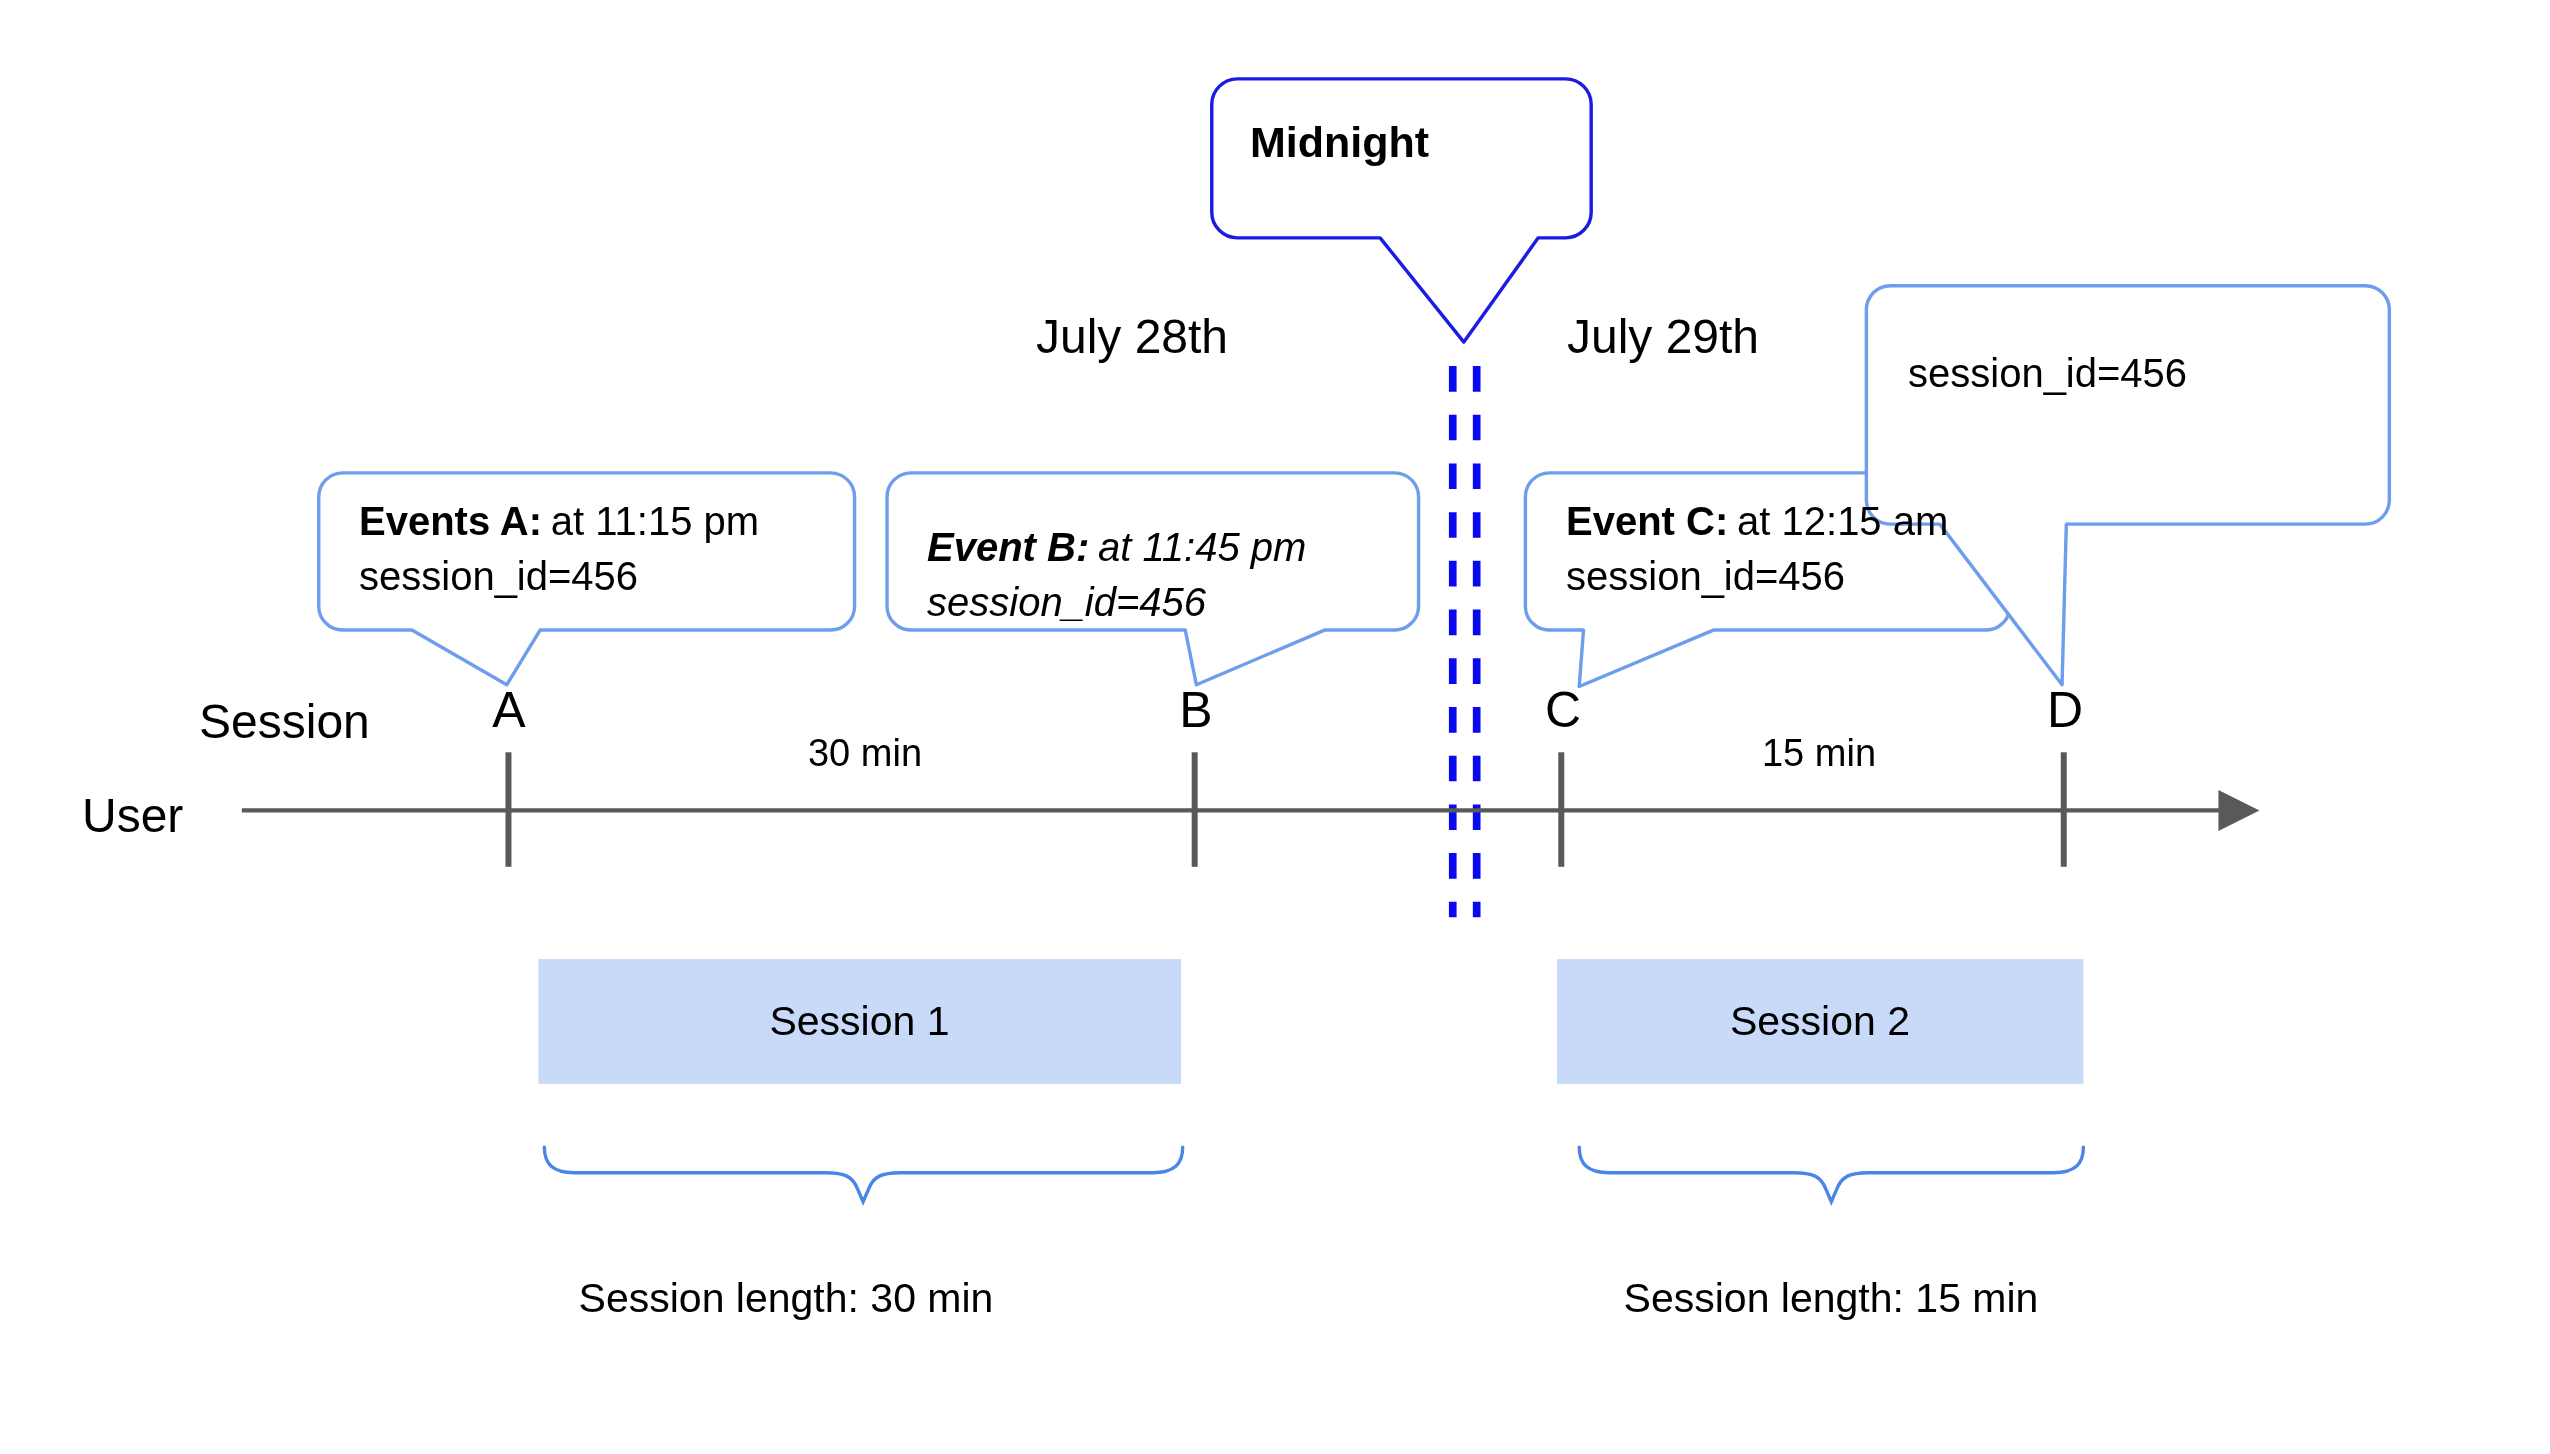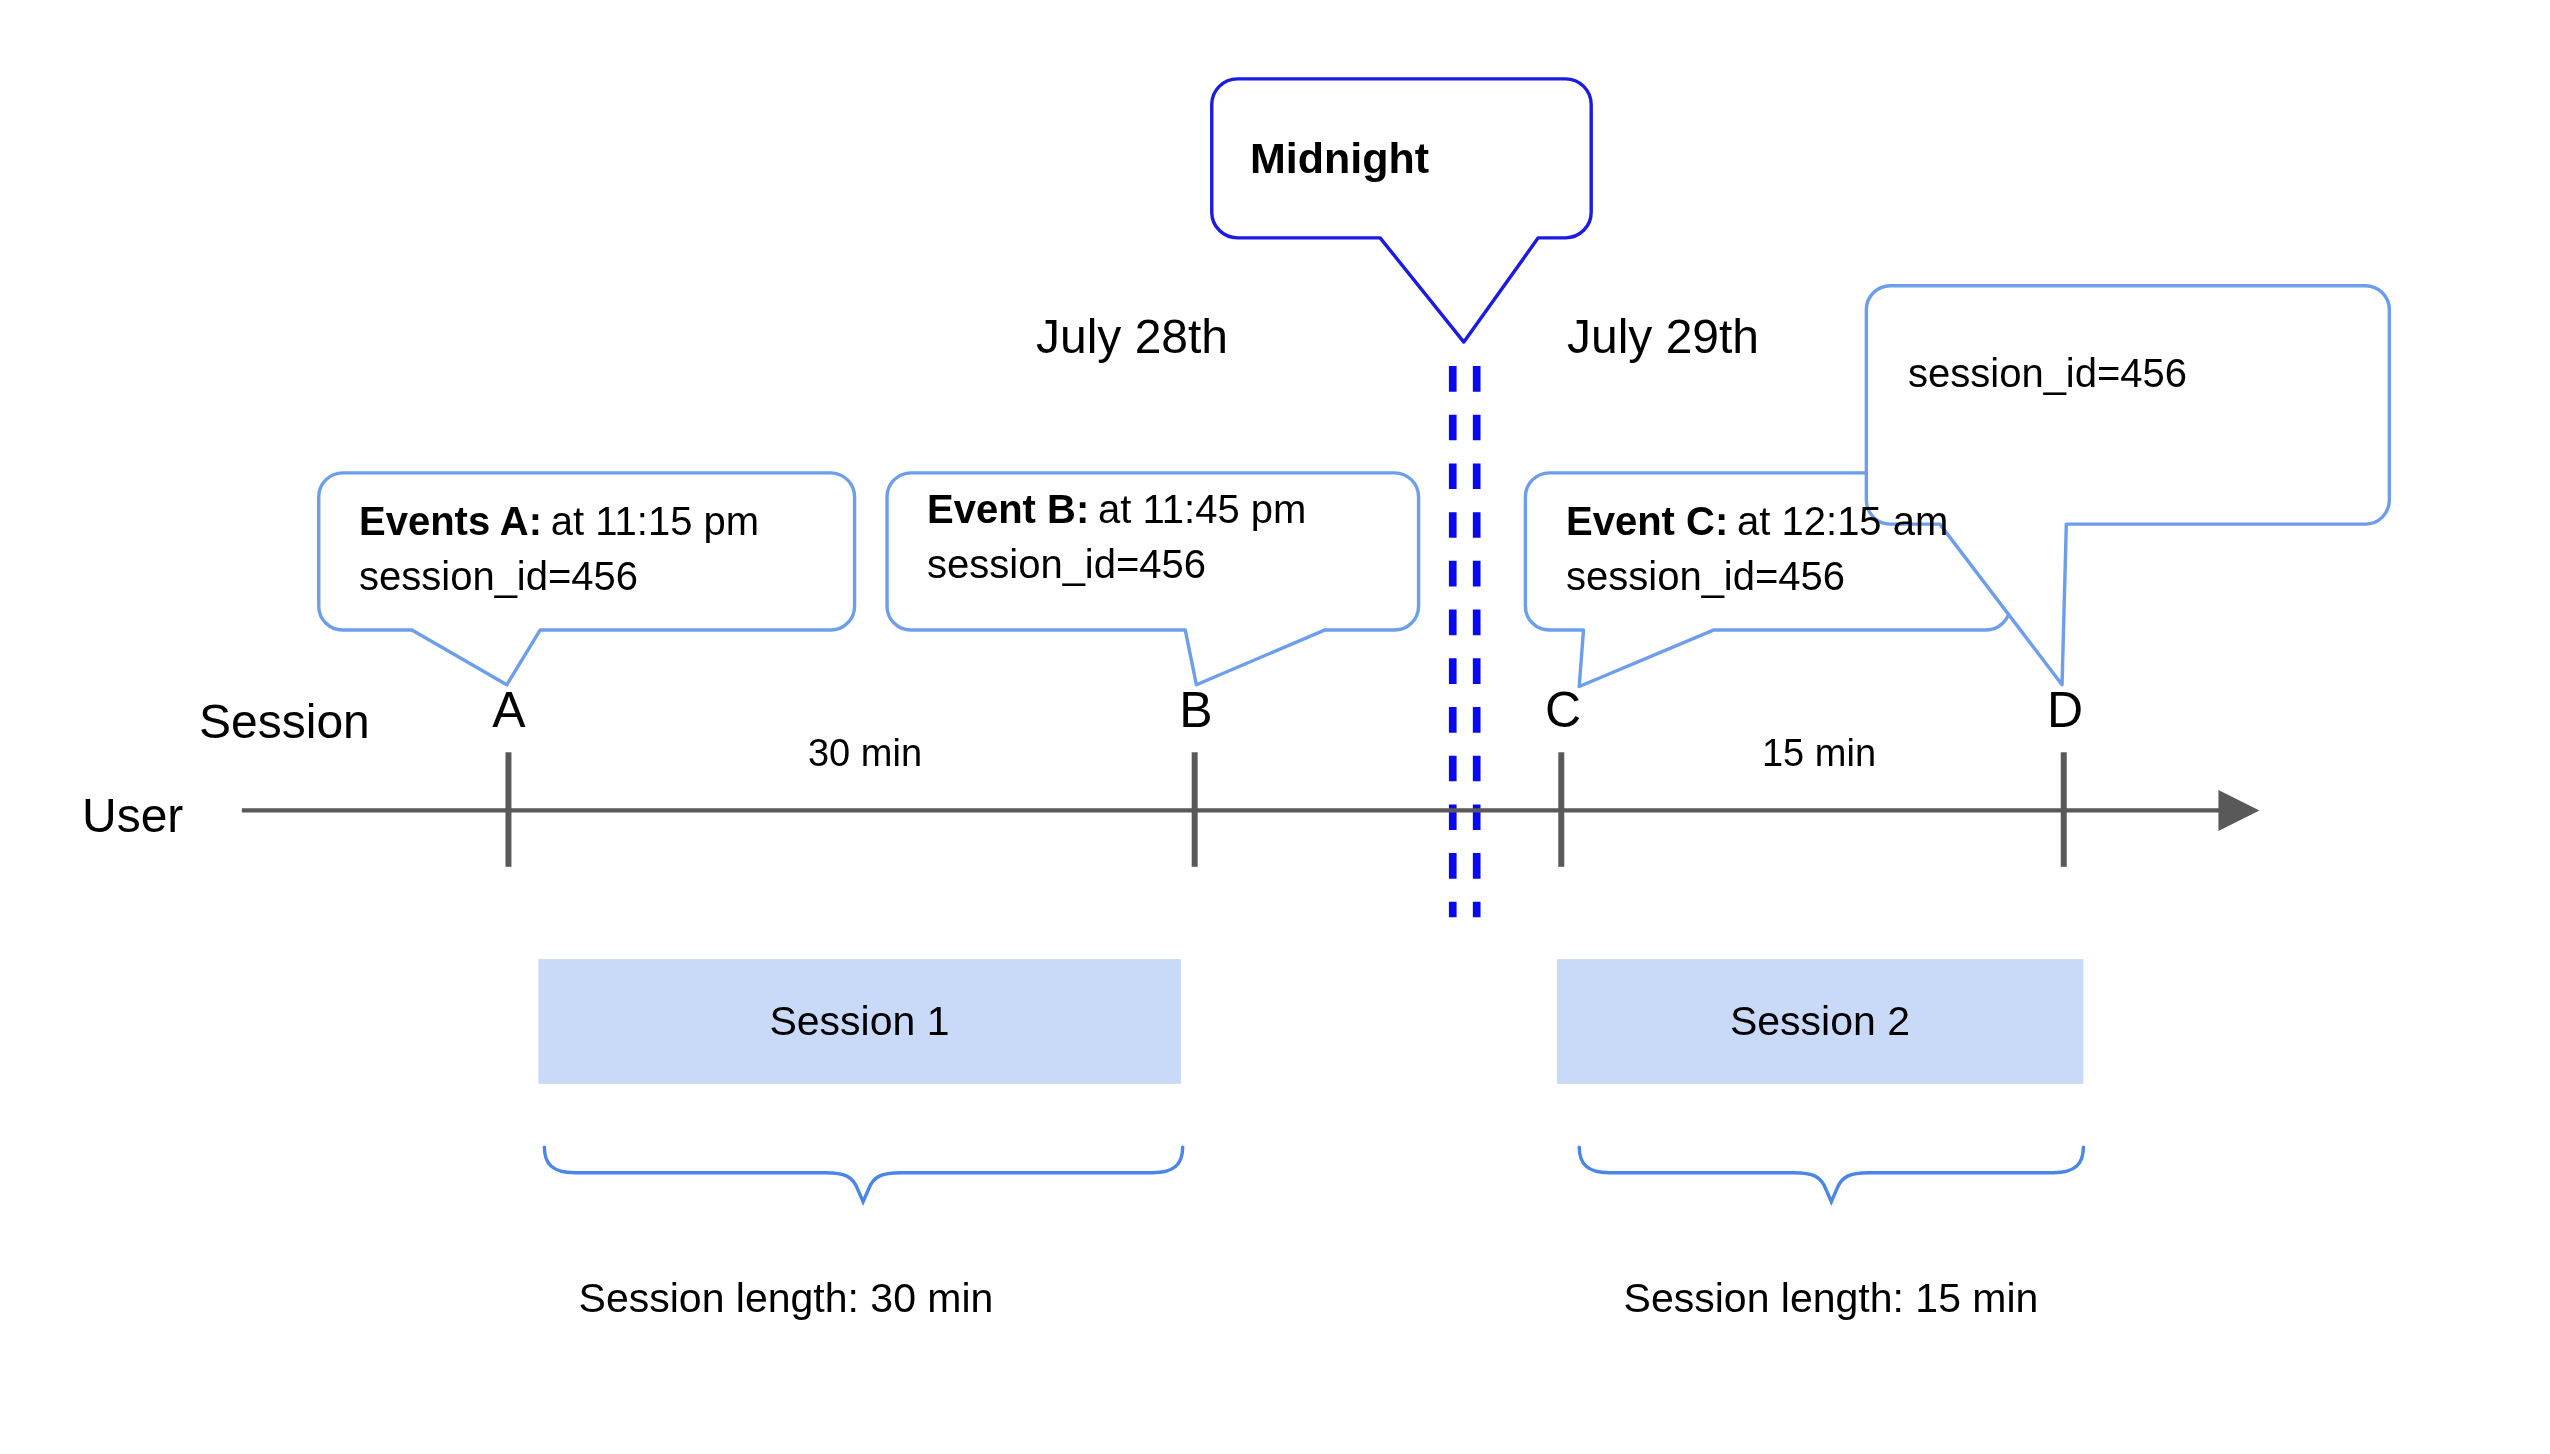--- a/index.html
+++ b/index.html
@@ -73,31 +73,31 @@
              C 988 1372 998 1376 1004 1392 L 1010 1406 L 1016 1392
              C 1022 1376 1032 1372 1054 1372 L 1349 1372
              C 1374 1372 1384 1362 1384 1342" fill="none" stroke="#4a86e8" stroke-width="4" stroke-linecap="round"></path>
 
     <path d="M 1848 1342 C 1848 1362 1858 1372 1883 1372 L 2099 1372
              C 2121 1372 2131 1376 2137 1392 L 2143 1406 L 2149 1392
              C 2155 1376 2165 1372 2187 1372 L 2403 1372
              C 2428 1372 2438 1362 2438 1342" fill="none" stroke="#4a86e8" stroke-width="4" stroke-linecap="round"></path>
   </svg>
 
-  <div class="txt midnight-text" style="left:1250px; top:134px;">Midnight</div>
+  <div class="txt midnight-text" style="left:1250px; top:118px;">Midnight</div>
 
   <div class="txt date-label center" style="left:1132px; top:309px;">July 28th</div>
   <div class="txt date-label center" style="left:1663px; top:309px;">July 29th</div>
 
   <div class="txt bubble-text" style="left:359px; top:494px;">
     <div><span class="bold">Events A:</span><span>at 11:15 pm</span></div>
     <div>session_id=456</div>
   </div>
 
-  <div class="txt bubble-text" style="left:927px; top:482px;">
+  <div class="txt bubble-text" style="left:927px; top:520px;font-style:italic;">
     <div><span class="bold">Event B:</span><span>at 11:45 pm</span></div>
     <div>session_id=456</div>
   </div>
 
   <div class="txt bubble-text" style="left:1566px; top:494px;">
     <div><span class="bold">Event C:</span><span>at 12:15 am</span></div>
     <div>session_id=456</div>
   </div>
 
   <div class="txt bubble-text" style="left:1908px; top:346px;">

